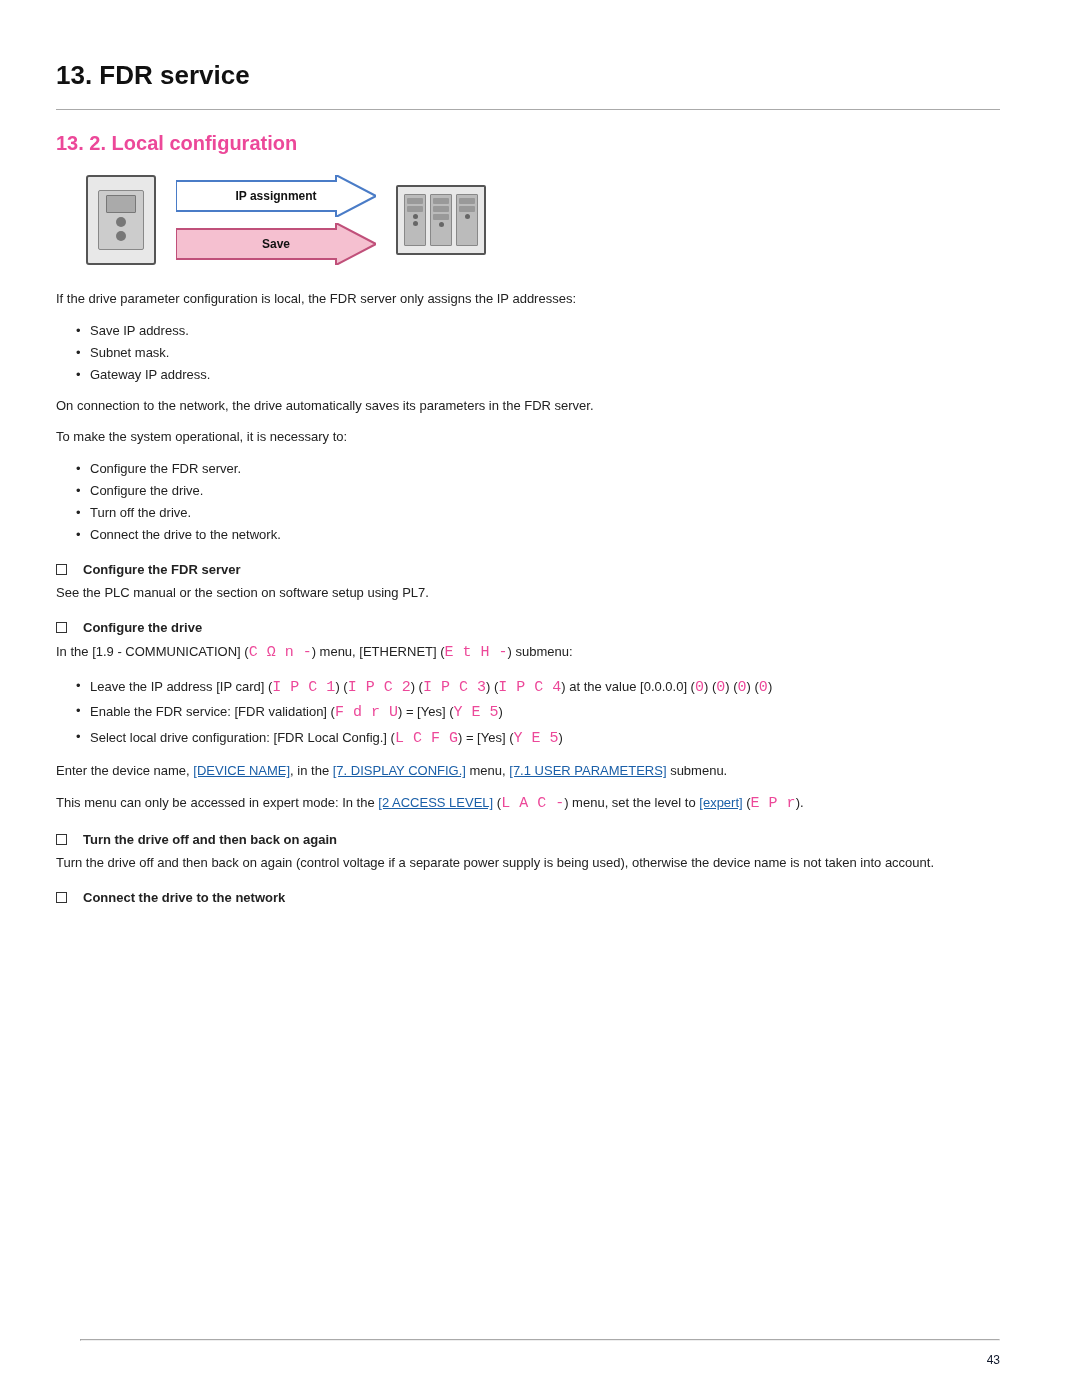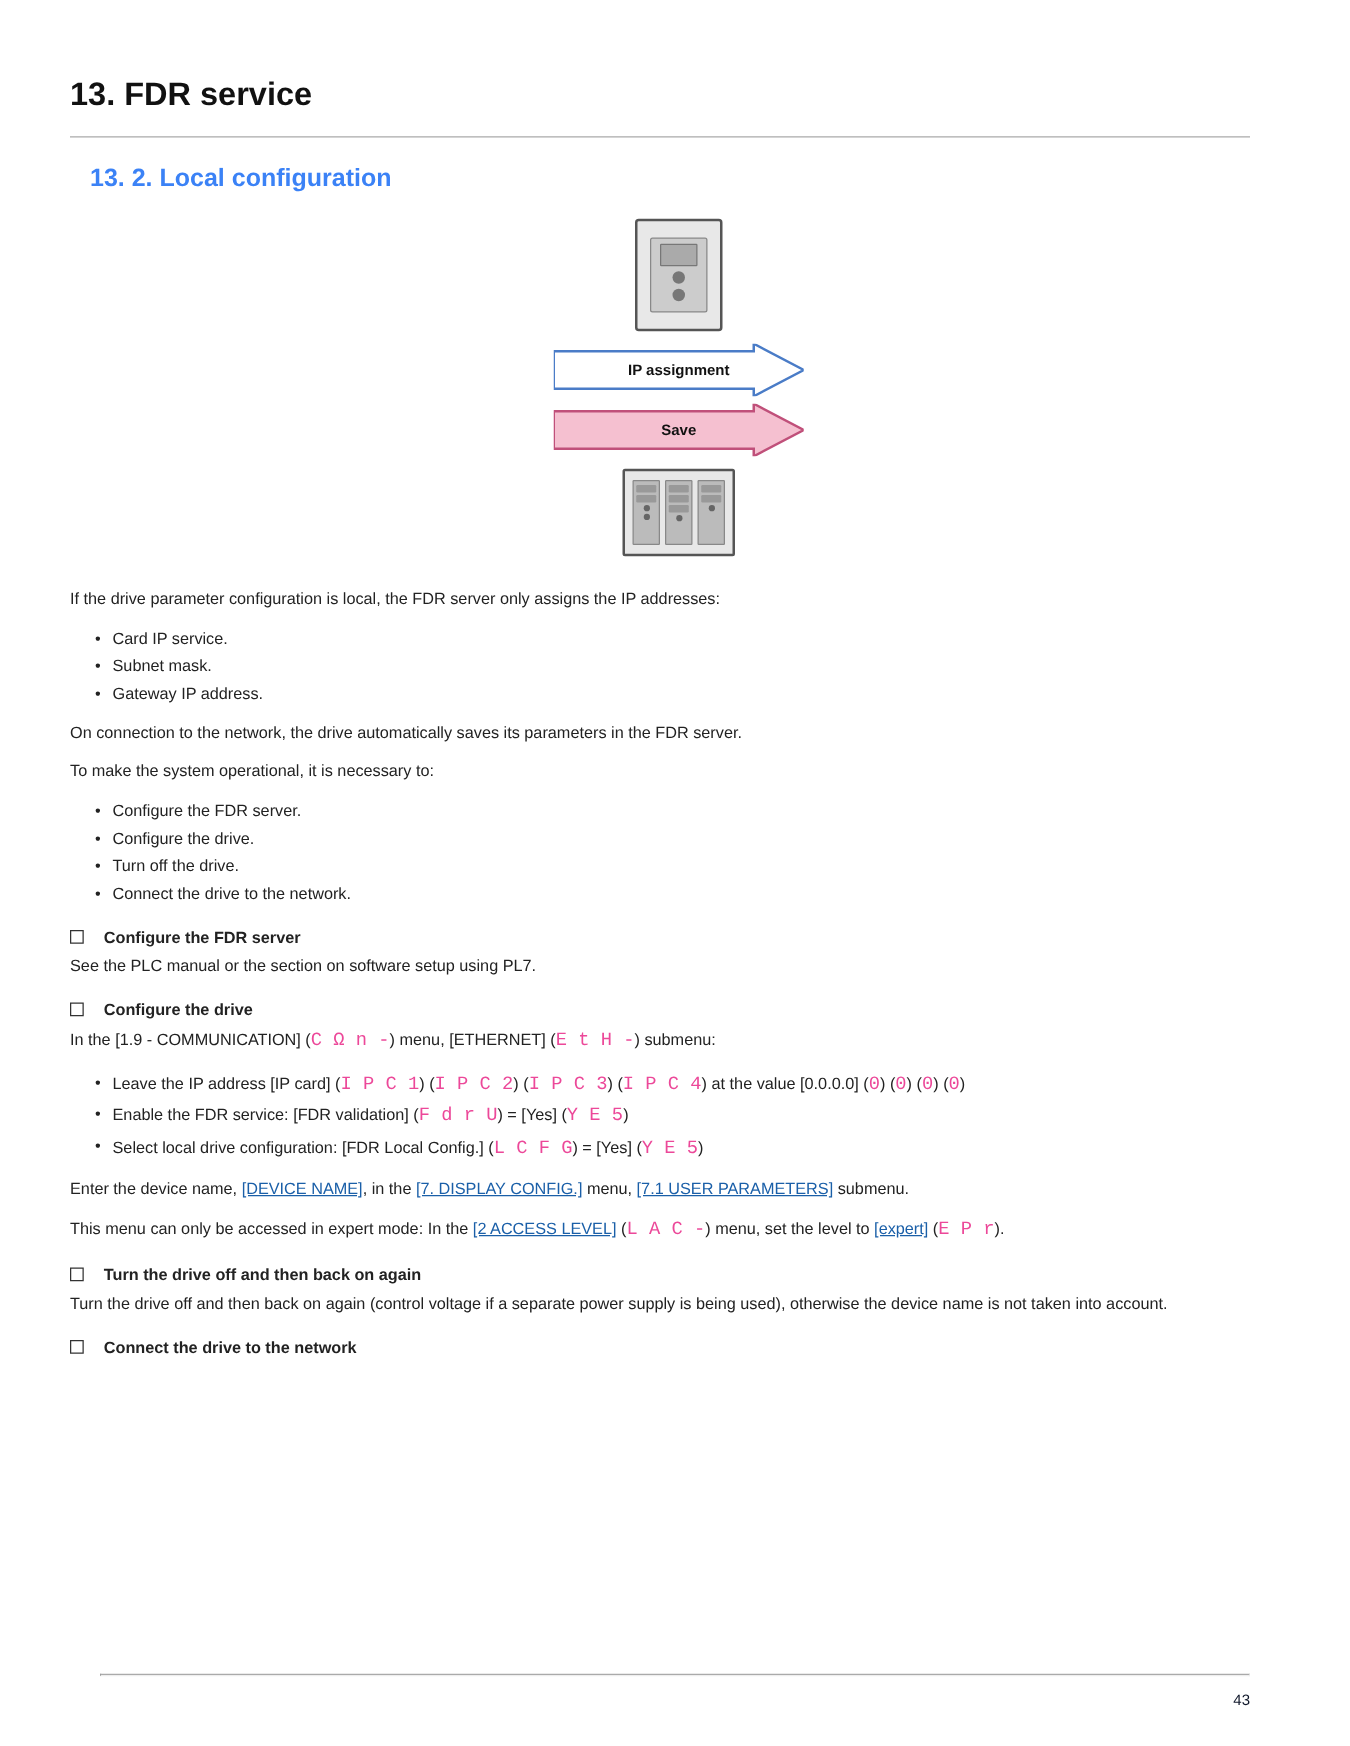--- a/index.html
+++ b/index.html
@@ -25,31 +25,29 @@
     }
     hr.title-divider {
       border: none;
       border-top: 1.5px solid #aaa;
       margin-bottom: 22px;
     }
     h2.section-title {
       font-size: 20px;
       font-weight: bold;
       margin-bottom: 20px;
-      color: #3b82f6;
-      margin-left: 16px;
+      color: #ec4899;
     }
     .diagram-area {
       display: flex;
       align-items: center;
       justify-content: flex-start;
       gap: 10px;
       margin-bottom: 24px;
       margin-left: 30px;
-      flex-direction: column;
     }
     .drive-box {
       width: 70px;
       height: 90px;
       border: 2px solid #555;
       background: #e8e8e8;
       display: flex;
       flex-direction: column;
       align-items: center;
       justify-content: center;
@@ -265,21 +263,21 @@
       <div class="server-unit">
         <div class="server-slot"></div>
         <div class="server-slot"></div>
         <div class="server-dot"></div>
       </div>
     </div>
   </div>
 
   <p class="body-text">If the drive parameter configuration is local, the FDR server only assigns the IP addresses:</p>
   <ul class="bullet-list">
-    <li>Card IP service.</li>
+    <li>Save IP address.</li>
     <li>Subnet mask.</li>
     <li>Gateway IP address.</li>
   </ul>
 
   <p class="body-text">On connection to the network, the drive automatically saves its parameters in the FDR server.</p>
 
   <p class="body-text">To make the system operational, it is necessary to:</p>
   <ul class="bullet-list">
     <li>Configure the FDR server.</li>
     <li>Configure the drive.</li>

